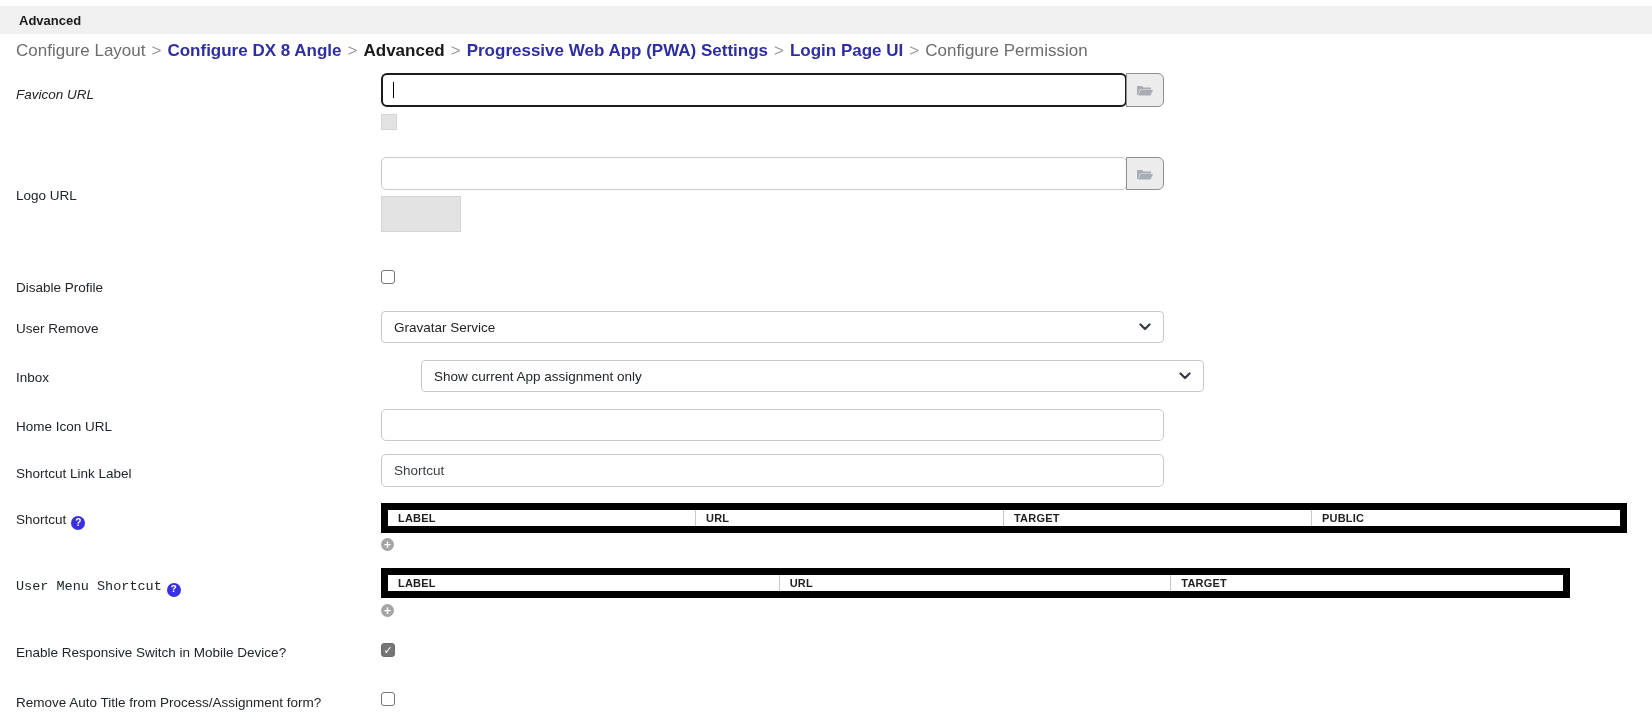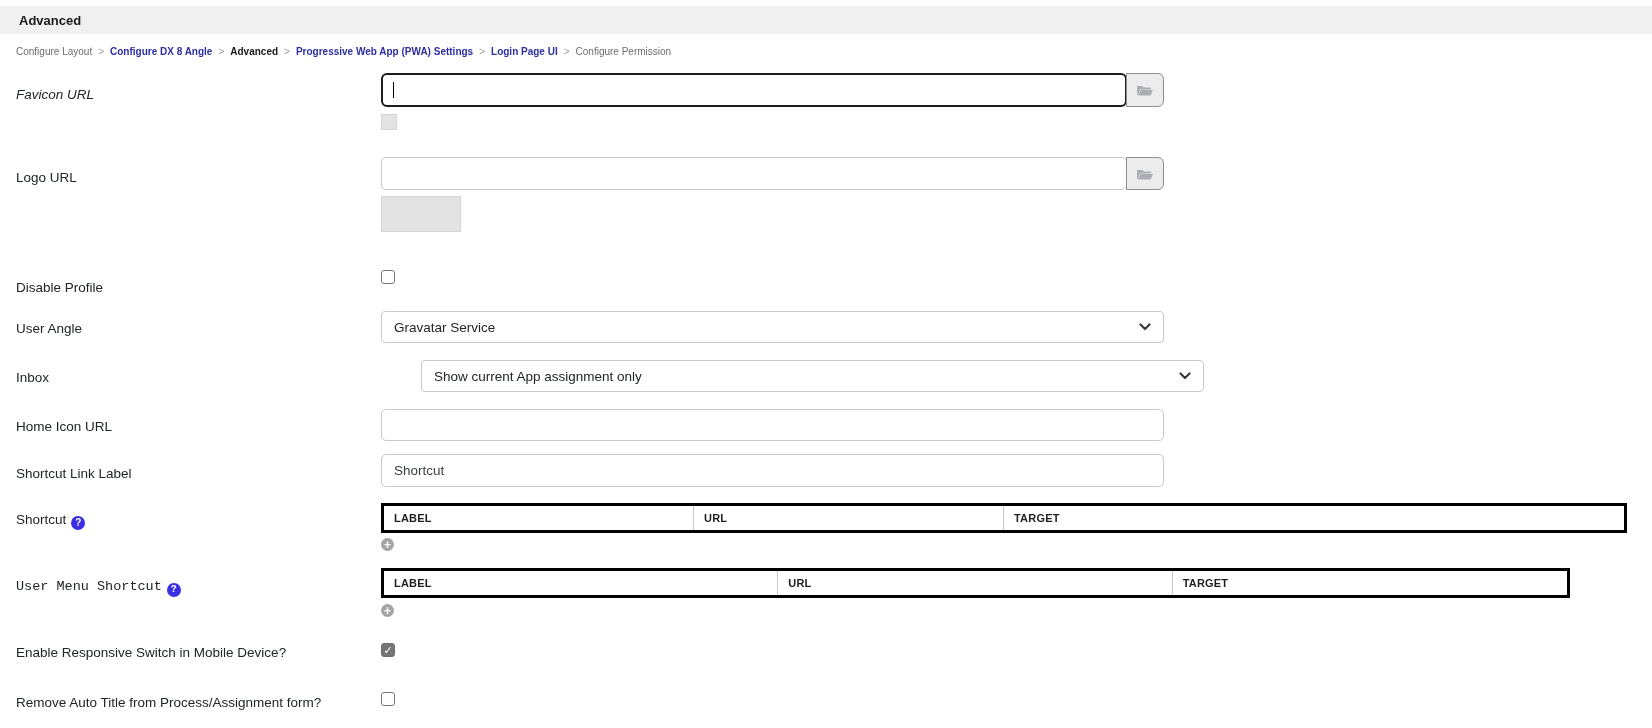--- a/index.html
+++ b/index.html
@@ -4,21 +4,21 @@
 <style>
   html,body{margin:0;padding:0;background:#fff;}
   .page{position:relative;width:1652px;height:728px;background:#fff;overflow:hidden;
         font-family:"Liberation Sans","DejaVu Sans",sans-serif;}
 
   .titlebar{position:absolute;left:0;top:6px;width:100%;height:28px;background:#f0f0f0;
             display:flex;align-items:center;box-sizing:border-box;padding-left:19px;}
   .titlebar .title{font-size:13px;font-weight:700;color:#1a1a1a;}
 
   .breadcrumb{position:absolute;left:16px;top:43px;height:16px;display:flex;align-items:center;
-              gap:6px;font-size:10px;white-space:nowrap;}
+              gap:6px;font-size:17px;white-space:nowrap;}
   .bc-plain{color:#6d6d6d;}
   .bc-link{color:#2e2ea2;font-weight:700;cursor:pointer;}
   .bc-current{color:#191919;font-weight:700;}
   .bc-sep{color:#9a9a9a;}
 
   .row-label{position:absolute;left:16px;font-size:13.5px;color:#212529;white-space:nowrap;}
 
   .text-input{position:absolute;left:381px;box-sizing:border-box;background:#fff;
               border:1px solid #c9c9c9;border-radius:5px;font-size:13.5px;color:#3a3f44;
               padding:0 12px;outline:none;font-family:inherit;}
@@ -28,21 +28,21 @@
               border:1px solid #8f8f8f;border-radius:0 6px 6px 0;display:flex;
               align-items:center;justify-content:center;cursor:pointer;}
 
   .preview-box{position:absolute;background:#e3e3e3;border:1px solid #d4d4d4;box-sizing:border-box;}
 
   .select{position:absolute;left:381px;width:783px;height:32px;box-sizing:border-box;background:#fff;
           border:1px solid #c9c9c9;border-radius:4px;display:flex;align-items:center;
           justify-content:space-between;padding:0 12px;font-size:13.5px;color:#212529;cursor:pointer;}
 
   .hdr-table{position:absolute;left:381px;height:30px;display:flex;box-sizing:border-box;
-             border:3px solid #000000;background:#fff;}
+             border:7px solid #000000;background:#fff;}
   .th{box-sizing:border-box;border-right:1px solid #c9c9c9;display:flex;align-items:center;
       padding-left:10px;font-size:11px;font-weight:700;color:#1f1f1f;letter-spacing:.2px;}
   .th:last-child{border-right:none;}
 
   .plus-btn{position:absolute;left:381px;width:13px;height:13px;border-radius:50%;background:#a5a5a5;
             color:#fff;display:flex;align-items:center;justify-content:center;cursor:pointer;}
   .plus-btn span{font-size:12px;font-weight:700;line-height:1;transform:translateY(-0.5px);}
 
   .checkbox{position:absolute;left:381px;width:14px;height:14px;box-sizing:border-box;background:#fff;
             border:1px solid #767676;border-radius:3px;cursor:pointer;}
@@ -87,34 +87,34 @@
     <span class="caret"></span>
   </div>
   <div class="browse-btn" style="left:1126px;top:73px;height:34px;">
     <svg width="18" height="14" viewBox="0 0 18 14">
       <path d="M1 3 h5 l1.5 1.5 H15 v2 H4 L2 12 H1 z" fill="#a7adb3"></path>
       <path d="M4.5 7 H17 L14.5 12.5 H2.2 z" fill="#a7adb3"></path>
     </svg>
   </div>
   <div class="preview-box" style="left:381px;top:114px;width:16px;height:16px;"></div>
 
-  <div class="row-label" style="top:170px;text-align:right;">Logo URL</div>
+  <div class="row-label" style="top:188px;text-align:right;">Logo URL</div>
   <input class="text-input" style="top: 157px; width: 746px; height: 33px;" type="text" value="">
   <div class="browse-btn" style="left:1126px;top:157px;height:33px;">
     <svg width="18" height="14" viewBox="0 0 18 14">
       <path d="M1 3 h5 l1.5 1.5 H15 v2 H4 L2 12 H1 z" fill="#a7adb3"></path>
       <path d="M4.5 7 H17 L14.5 12.5 H2.2 z" fill="#a7adb3"></path>
     </svg>
   </div>
   <div class="preview-box" style="left:381px;top:196px;width:80px;height:36px;"></div>
 
   <div class="row-label" style="top:280px;">Disable Profile</div>
   <div class="checkbox" style="top:270px;"></div>
 
-  <div class="row-label" style="top:321px;">User Angle</div>
+  <div class="row-label" style="top:321px;">User Remove</div>
   <div class="select" style="top:311px;">
     <span>Gravatar Service</span>
     <svg width="12" height="8" viewBox="0 0 12 8">
       <polyline points="1.5,1.5 6,6 10.5,1.5" fill="none" stroke="#343a40" stroke-width="2.2" stroke-linecap="round" stroke-linejoin="round"></polyline>
     </svg>
   </div>
 
   <div class="row-label" style="top:370px;">Inbox</div>
   <div class="select" style="top:360px;margin-left:40px;">
     <span>Show current App assignment only</span>
@@ -131,20 +131,21 @@
 
   <div class="row-label" style="top:512px;">
     <span>Shortcut</span><span class="help-icon">
         <span>?</span>
       </span>
   </div>
   <div class="hdr-table" style="top:503px;width:1246px;">
     <div class="th" style="width:25%;">LABEL</div>
     <div class="th" style="width:25%;">URL</div>
     <div class="th" style="width:25%;">TARGET</div>
+    <div class="th" style="width:25%;">PUBLIC</div>
   </div>
   <div class="plus-btn" style="top:538px;">
     <span>+</span>
   </div>
 
   <div class="row-label" style="top:579px;font-family:Liberation Mono, monospace;">
     <span>User Menu Shortcut</span><span class="help-icon">
         <span>?</span>
       </span>
   </div>

